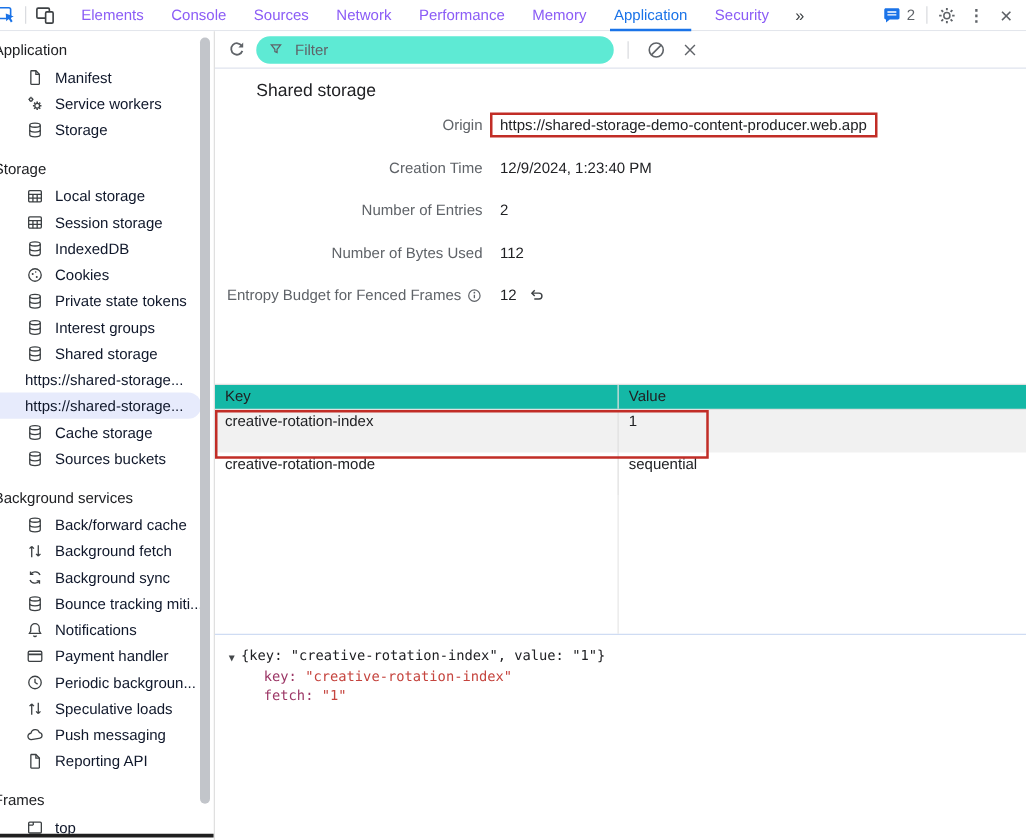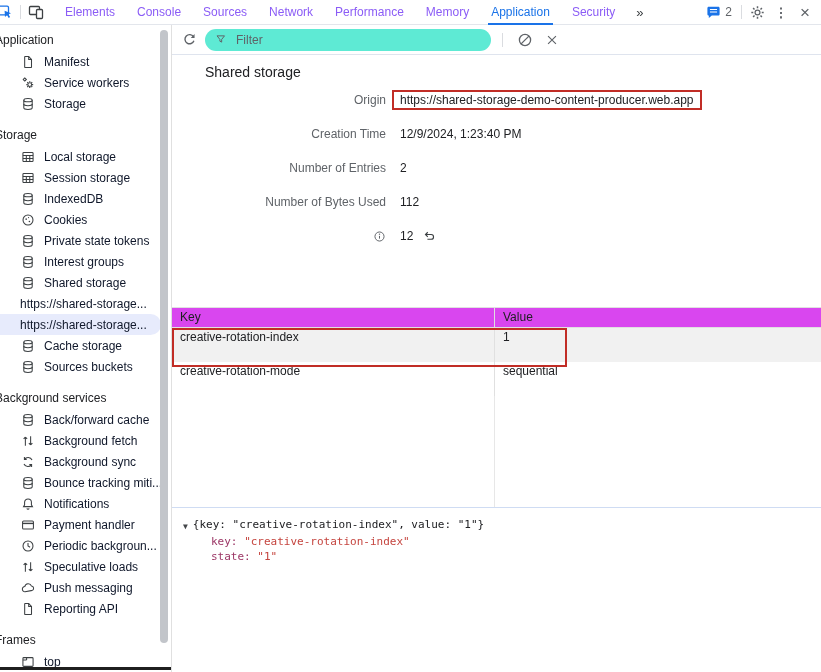--- a/index.html
+++ b/index.html
@@ -52,21 +52,21 @@
 
   .content { flex:1; overflow:hidden; }
   .report-title { height:28px; padding:9px 0 0 33px; font-size:14px; font-weight:500; }
 
   .field-row { display:flex; align-items:center; height:34px; }
   .field-label { width:214px; text-align:right; color:#5f6368; display:flex; justify-content:flex-end; align-items:center; gap:4px; }
   .field-value { margin-left:14px; display:flex; align-items:center; gap:9px; color:#202124; }
   .red-box { border:2px solid #c12d26; padding:1px 6px; margin-left:-8px; }
 
   .grid { margin-top:54px; border-top:1px solid #e0e0e0; }
-  .grid-head { display:flex; height:20px; line-height:19px; border-bottom:1px solid #e0e0e0; background:#d946ef; }
+  .grid-head { display:flex; height:20px; line-height:19px; border-bottom:1px solid #e0e0e0; background:#14b8a6; }
   .grid-cell { padding-left:8px; overflow:hidden; white-space:nowrap; }
   .grid-cell.key { width:323px; flex:0 0 323px; border-right:1px solid #e0e0e0; }
   .grid-cell.val { flex:1; }
   .grid-body { position:relative; }
   .grid-row { display:flex; height:34px; line-height:19px; }
   .grid-row:nth-child(odd) { background:#f1f1f1; }
   .red-rows { position:absolute; left:0; top:0; width:395px; height:39px; border:2px solid #c12d26; pointer-events:none; }
   .grid-empty { height:112px; border-bottom:1px solid #cfdcf3; position:relative; background:#fff; }
   .grid-empty::before { content:""; position:absolute; left:322px; top:0; bottom:0; width:1px; background:#e7e7e7; }
 
@@ -435,20 +435,21 @@
         <div class="field-row">
           <div class="field-label">
               <span>Number of Bytes Used</span>
             </div>
           <div class="field-value">
               <span>112</span>
             </div>
         </div>
         <div class="field-row">
           <div class="field-label">
+            <span>Entropy Budget for Fenced Frames</span>
             <span>
               <svg viewBox="0 0 16 16" width="13" height="13">
                   <circle cx="8" cy="8" r="5.6" fill="none" stroke="#5f6368" stroke-width="1.2"></circle>
                   <path stroke="#5f6368" stroke-width="1.3" d="M8 7.2v3.4"></path>
                   <circle cx="8" cy="5.1" r=".85" fill="#5f6368"></circle>
                 </svg>
             </span>
           </div>
           <div class="field-value">
             <span>12</span>
@@ -481,18 +482,18 @@
         <div class="grid-empty"></div>
       </div>
 
       <div class="preview">
         <div class="pv-summary">
           <span class="tri">▼</span>
           <span>{key: "creative-rotation-index", value: "1"}</span>
         </div>
         <div class="pv-props">
             <div class="pv-line"><span class="pv-name">key: </span><span class="pv-str">"creative-rotation-index"</span></div>
-            <div class="pv-line"><span class="pv-name">state: </span><span class="pv-str">"1"</span></div>
+            <div class="pv-line"><span class="pv-name">fetch: </span><span class="pv-str">"1"</span></div>
           </div>
       </div>
     </div>
   </div>
 </div>
 
 </body></html>

